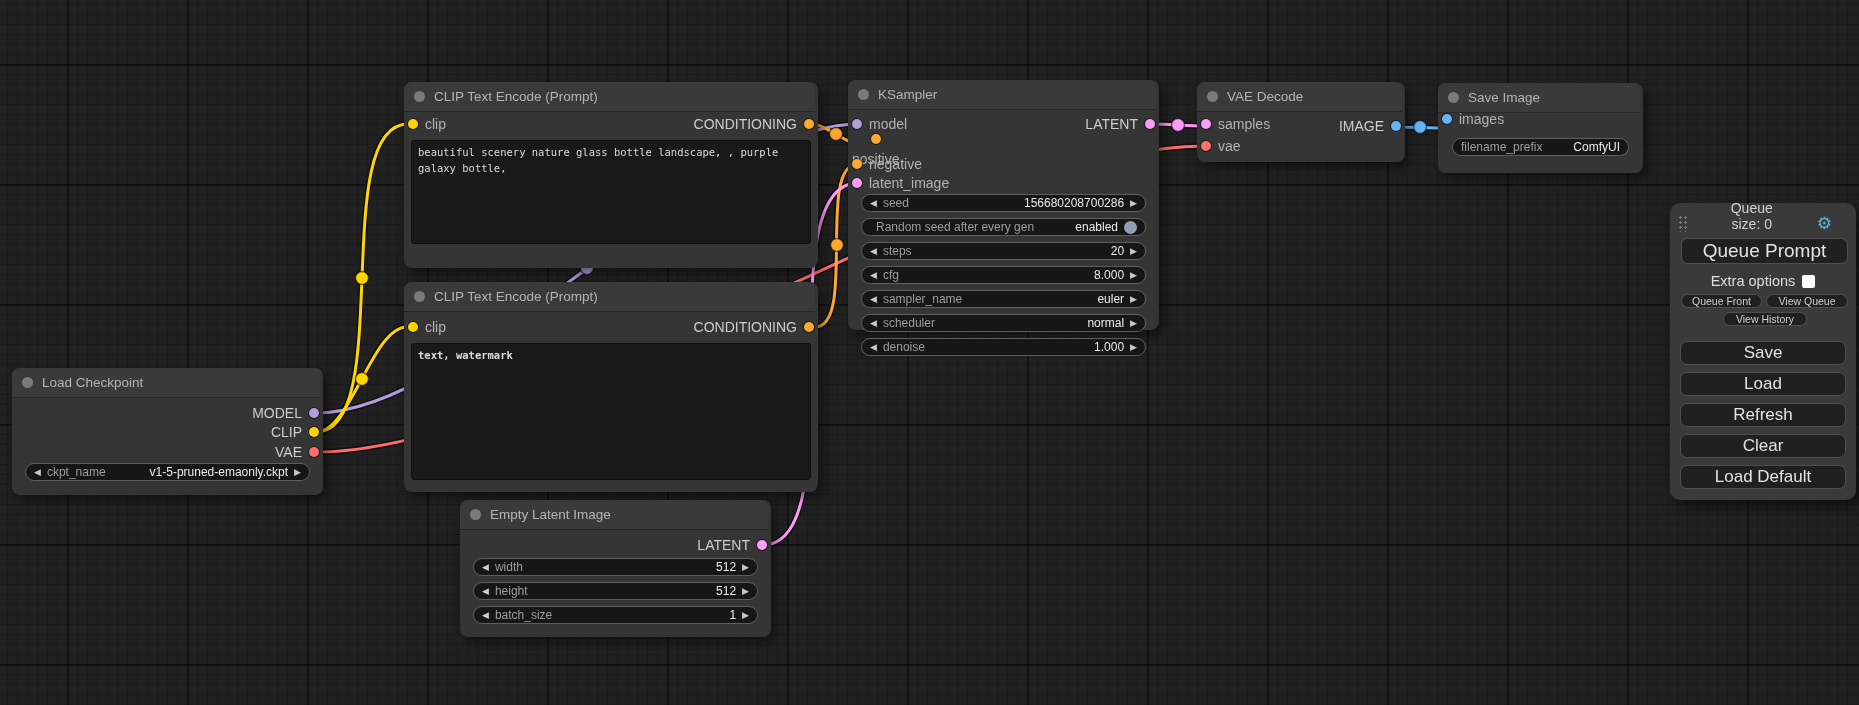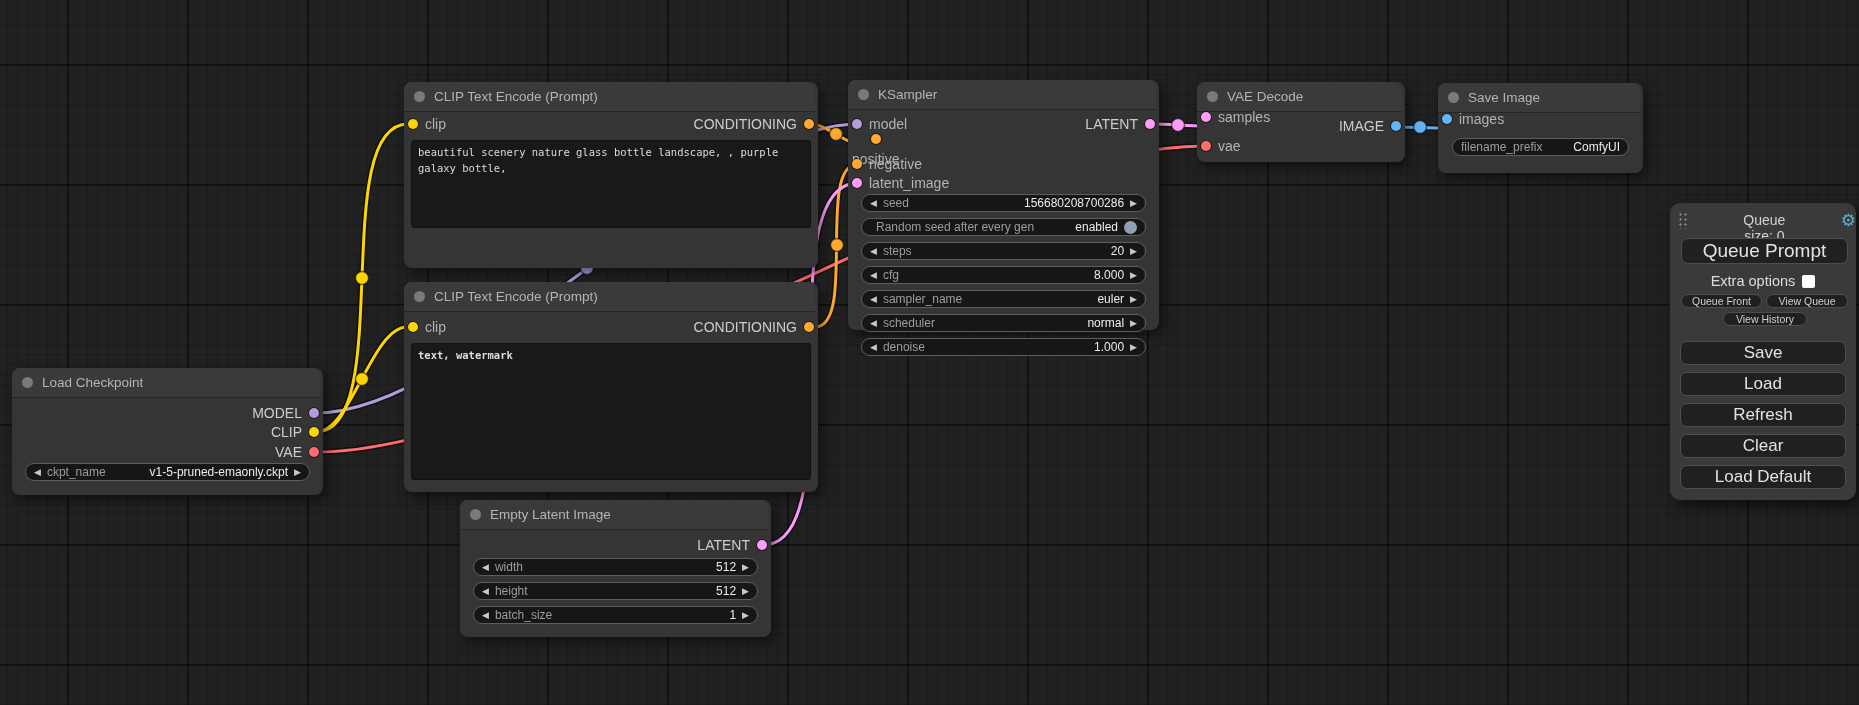--- a/index.html
+++ b/index.html
@@ -69,21 +69,21 @@
   .wstack { position:absolute; left:13px; right:13px; display:flex; flex-direction:column; gap:6px; }
   .pill.abs { position:absolute; left:13px; right:13px; }
 
   
   #queue-panel {
     position:absolute; z-index:3; left:1670px; top:203px; width:186px; height:297px;
     background:var(--panel-bg,#3a3a3a); border-radius:10px;
     box-shadow:5px 6px 14px rgba(0,0,0,0.55);
     color:#d4d4d4;
   }
-  .qp-header { position:absolute; top:9px; left:8px; right:0; height:20px; display:flex; align-items:flex-start;gap:44px; }
+  .qp-header { position:absolute; top:9px; left:8px; right:24px; height:20px; display:flex; align-items:flex-end;gap:44px; }
   .drag-dots { width:10px; height:17px;
     background-image:radial-gradient(#7a7a7a 1.1px, transparent 1.4px);
     background-size:5px 5px; }
   .q-size { flex:1; text-align:center; font-size:14px; color:#d2d2d2; }
   .gear { font-size:17px; color:var(--gear,#5db2d4); line-height:1; cursor:pointer; }
 
   .qbtn {
     position:absolute; background:var(--button-bg,#202020);
     border:1px solid var(--button-border,#4e4e4e); border-radius:7px;
     color:#e2e2e2; display:flex; align-items:center; justify-content:center;
@@ -165,21 +165,21 @@
       <span class="node-title">CLIP Text Encode (Prompt)</span>
     </div>
     <div class="port in" style="top:32px;">
       <span class="pdot c-clip"></span>
       <span>clip</span>
     </div>
     <div class="port out" style="top:32px;">
       <span class="pdot c-cond"></span>
       <span>CONDITIONING</span>
     </div>
-    <div class="prompt-box" style="top:58px; height:88px;">beautiful scenery nature glass bottle landscape, , purple galaxy bottle,</div>
+    <div class="prompt-box" style="top:58px; height:104px;">beautiful scenery nature glass bottle landscape, , purple galaxy bottle,</div>
   </div>
 
   <div class="node" style="left:404px; top:282px; width:414px; height:210px;">
     <div class="node-header">
       <span class="title-dot"></span>
       <span class="node-title">CLIP Text Encode (Prompt)</span>
     </div>
     <div class="port in" style="top:35px;">
       <span class="pdot c-clip"></span>
       <span>clip</span>
@@ -290,21 +290,21 @@
         <span class="arrow">▶</span>
       </div>
     </div>
   </div>
 
   <div class="node" style="left:1197px; top:82px; width:208px; height:80px;">
     <div class="node-header">
       <span class="title-dot"></span>
       <span class="node-title">VAE Decode</span>
     </div>
-    <div class="port in" style="top:25px;">
+    <div class="port in" style="top:32px;">
       <span class="pdot c-latent"></span>
       <span>samples</span>
     </div>
     <div class="port in" style="top:54px;">
       <span class="pdot c-vae"></span>
       <span>vae</span>
     </div>
     <div class="port out" style="top:34px;">
       <span class="pdot c-image"></span>
       <span>IMAGE</span>

